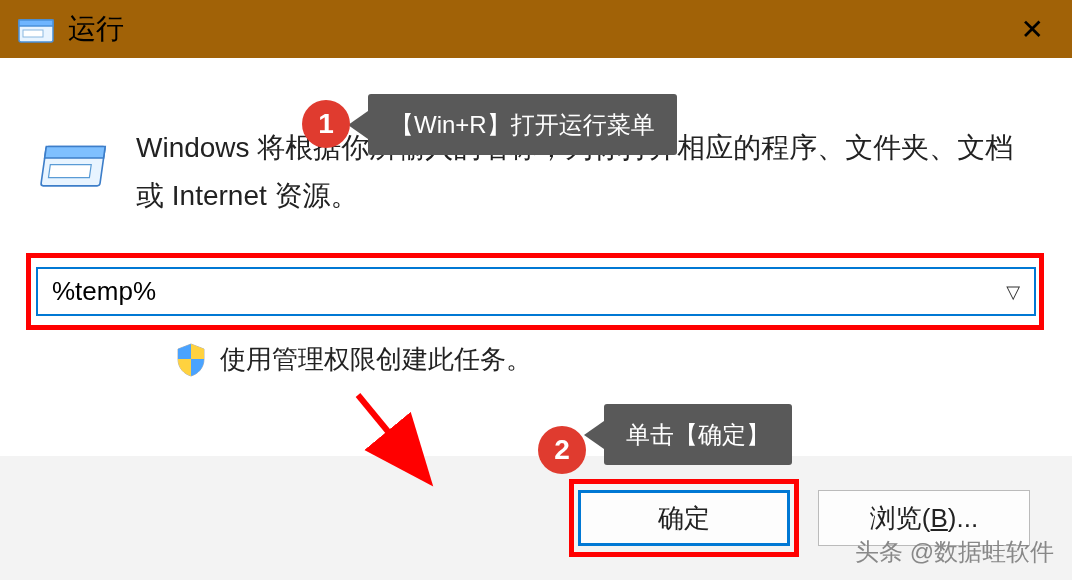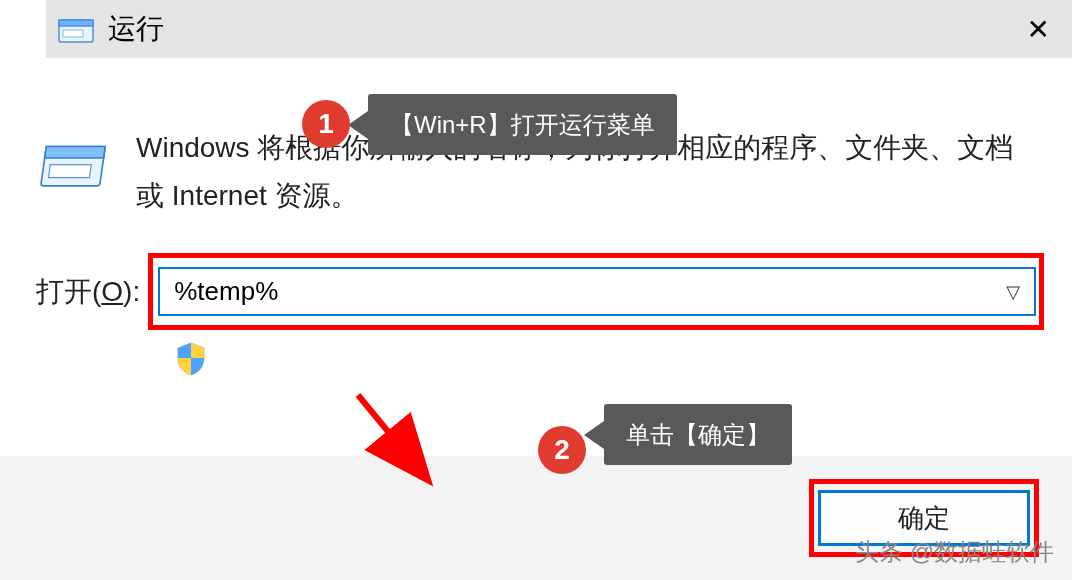--- a/index.html
+++ b/index.html
@@ -8,23 +8,22 @@
       height: 580px;
       font-family: "Microsoft YaHei", "Segoe UI", sans-serif;
       background: #ffffff;
       position: relative;
       overflow: hidden;
     }
     .titlebar {
       height: 58px;
       display: flex;
       align-items: center;
-      padding: 0 4px;
-      background: #e5e5e5;
-      margin-left: 46px;
+      padding: 0 10px;
+      background: #a16207;
     }
     .run-icon {
       width: 36px;
       height: 30px;
       margin-right: 14px;
       margin-left: 8px;
     }
     .title-text {
       font-size: 28px;
       color: #000;
@@ -245,47 +244,50 @@
       <g transform="skewX(-8)">
         <rect x="14" y="10" width="72" height="48" rx="3" fill="#e8f4ff" stroke="#3d7ec9" stroke-width="2"></rect>
         <rect x="14" y="10" width="72" height="14" fill="#7fc0ff" stroke="#3d7ec9" stroke-width="2"></rect>
         <rect x="22" y="32" width="50" height="16" fill="#ffffff" stroke="#5a9bd5" stroke-width="1.5"></rect>
       </g>
     </svg>
     <div class="desc-text">Windows 将根据你所输入的名称，为你打开相应的程序、文件夹、文档或 Internet 资源。</div>
   </div>
 
   <div class="open-row">
-    <span class="open-label">
-      <span>打开(</span><span class="u">O</span><span>):</span>
-    </span>
     <div class="combo-wrap">
       <div class="red-box-1"></div>
       <div class="combo">
         <input type="text" value="%temp%" style="">
         <span class="chevron">▽</span>
       </div>
     </div>
   </div>
 
   <div class="admin-row">
     <svg class="shield" viewBox="0 0 30 34">
       <path d="M15 1 L28 6 V16 C28 25 22 31 15 33 C8 31 2 25 2 16 V6 Z" fill="#fff" stroke="#666" stroke-width="0.5"></path>
       <path d="M15 1 L28 6 V16 L15 16 Z" fill="#ffd23f"></path>
       <path d="M15 1 L2 6 V16 L15 16 Z" fill="#4aa3ff"></path>
       <path d="M15 16 L28 16 C28 25 22 31 15 33 Z" fill="#4aa3ff"></path>
       <path d="M15 16 L2 16 C2 25 8 31 15 33 Z" fill="#ffd23f"></path>
     </svg>
+    <span>使用管理权限创建此任务。</span>
   </div>
 </div>
 
 <div class="button-bar">
   <div class="btn primary">
     <div class="red-box-2"></div>
     <span>确定</span>
+  </div>
+  <div class="btn">
+    <span>浏览(</span>
+      <span class="u">B</span>
+      <span>)...</span>
   </div>
 </div>
 
 <div class="badge badge-1">1</div>
 <div class="callout callout-1">
   <div>【Win+R】打开运行菜单</div>
 </div>
 
 <div class="badge badge-2">2</div>
 <div class="callout callout-2">

